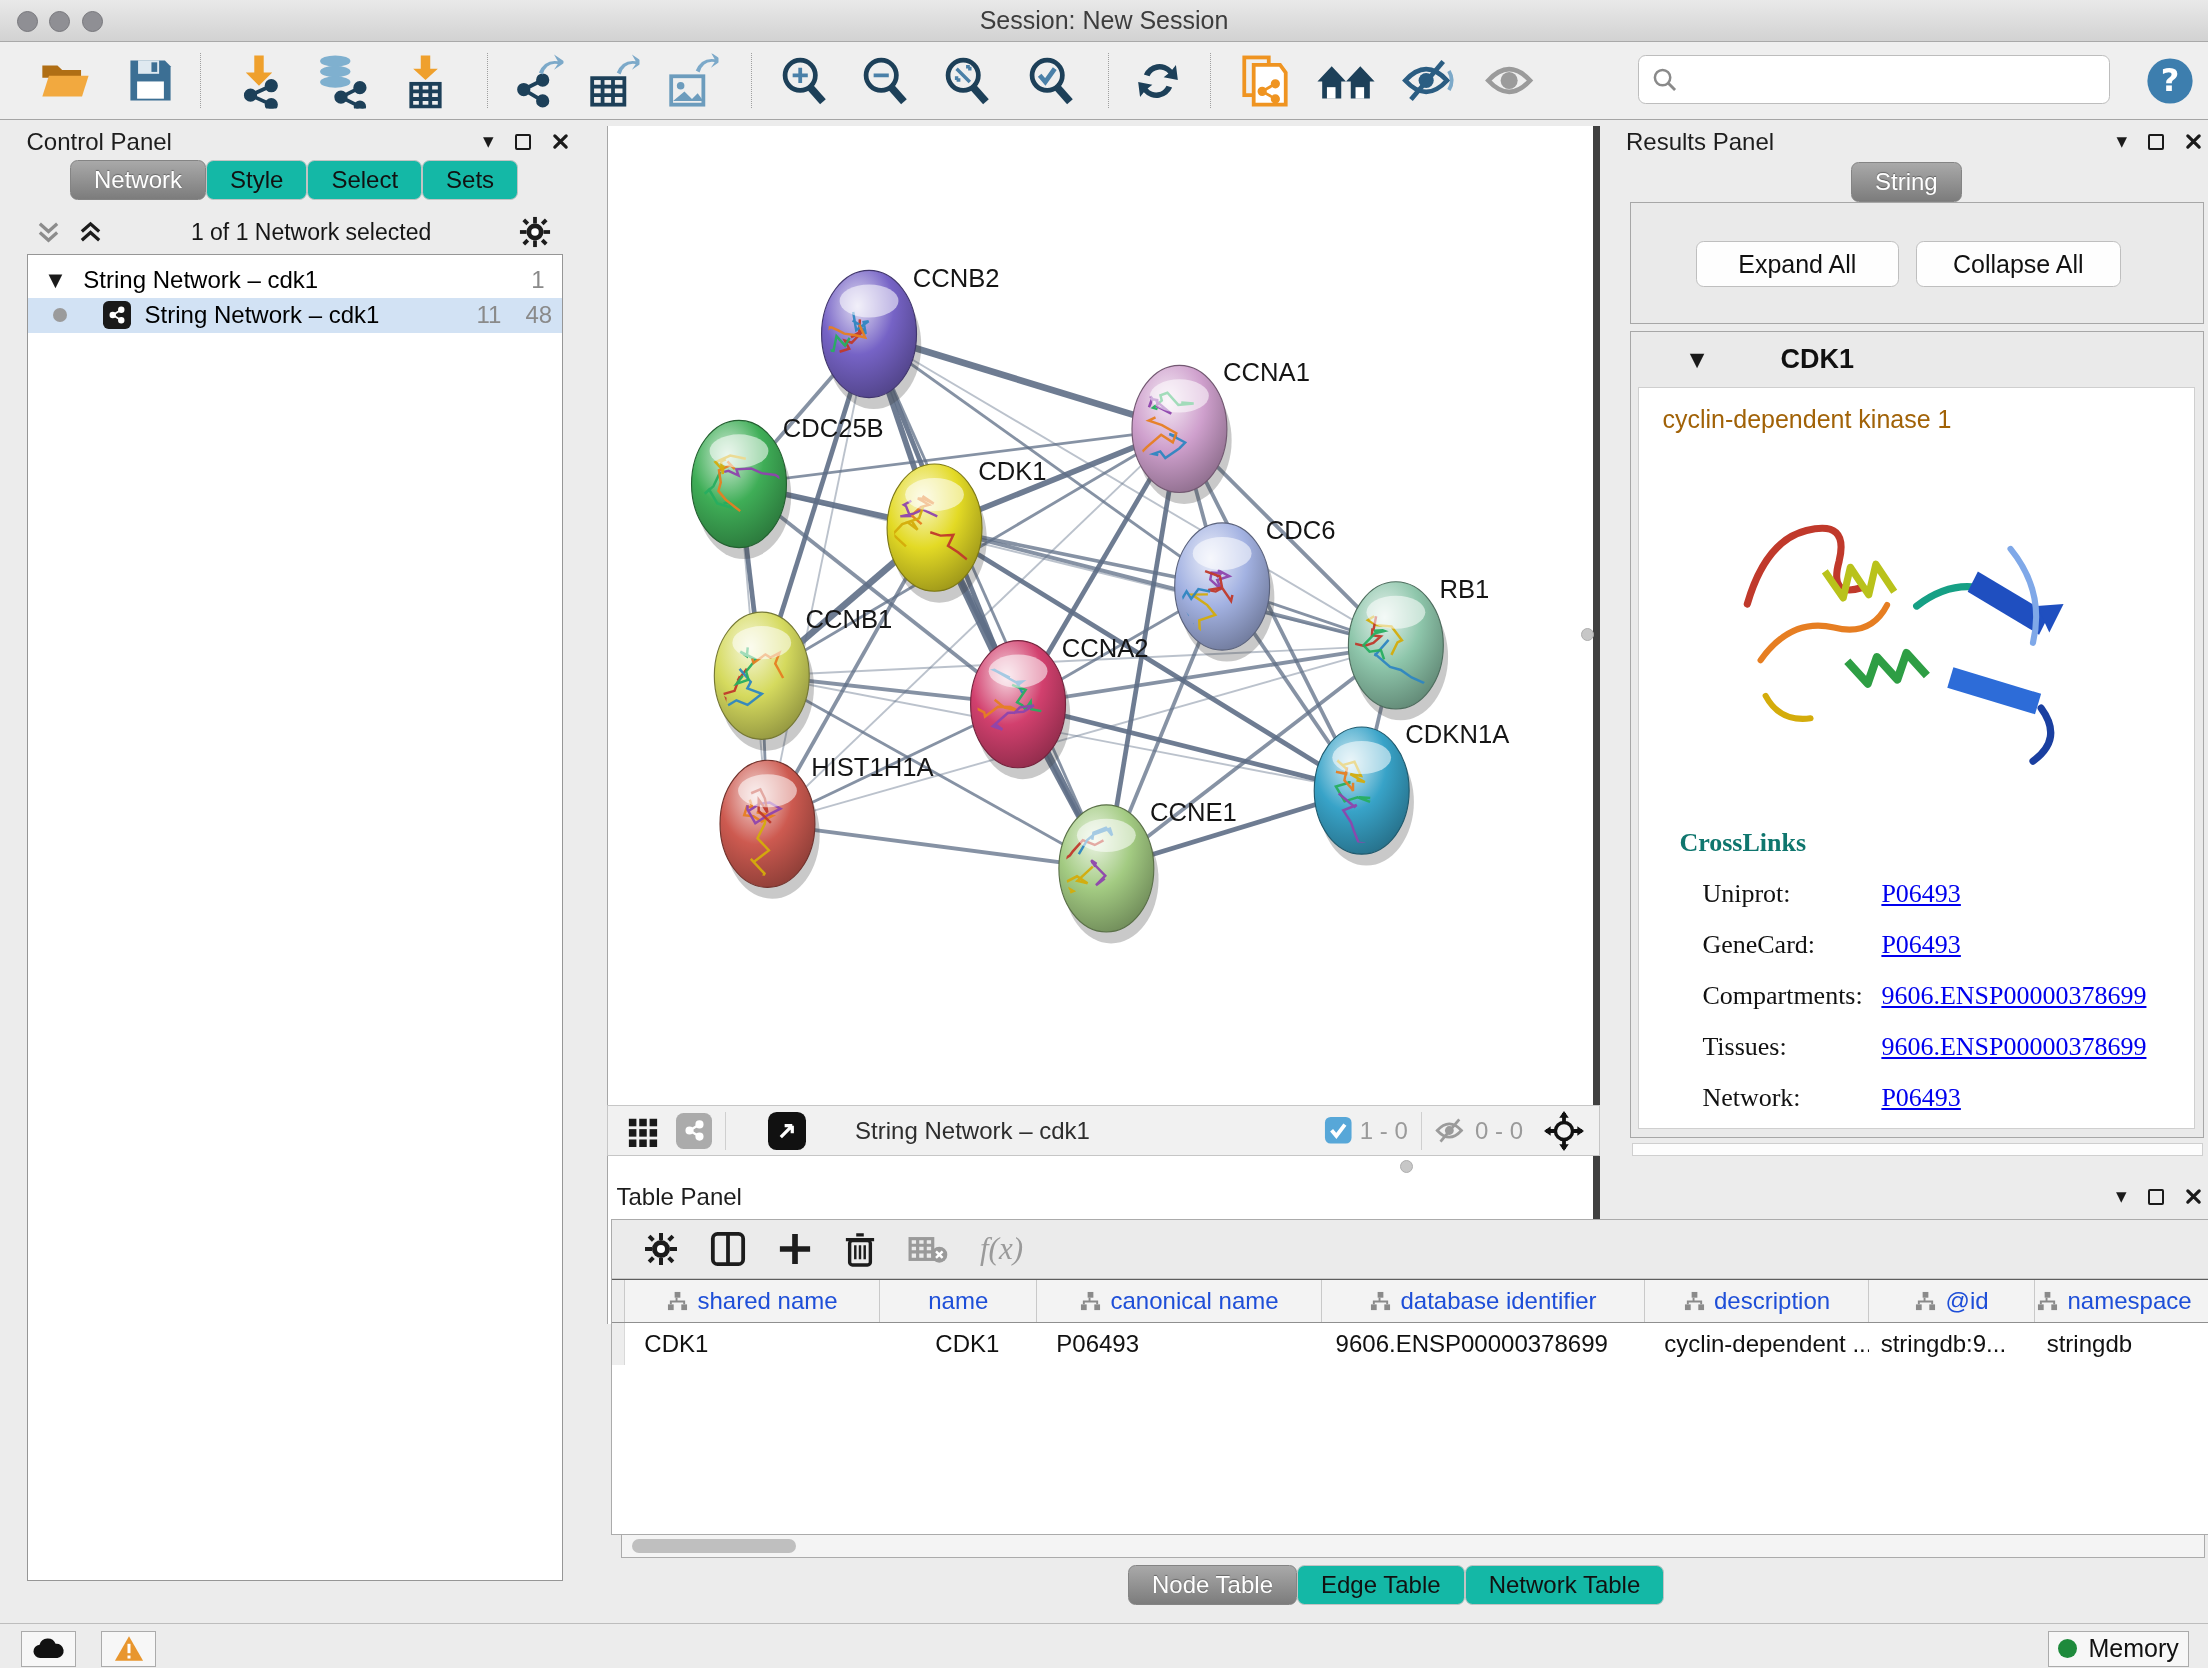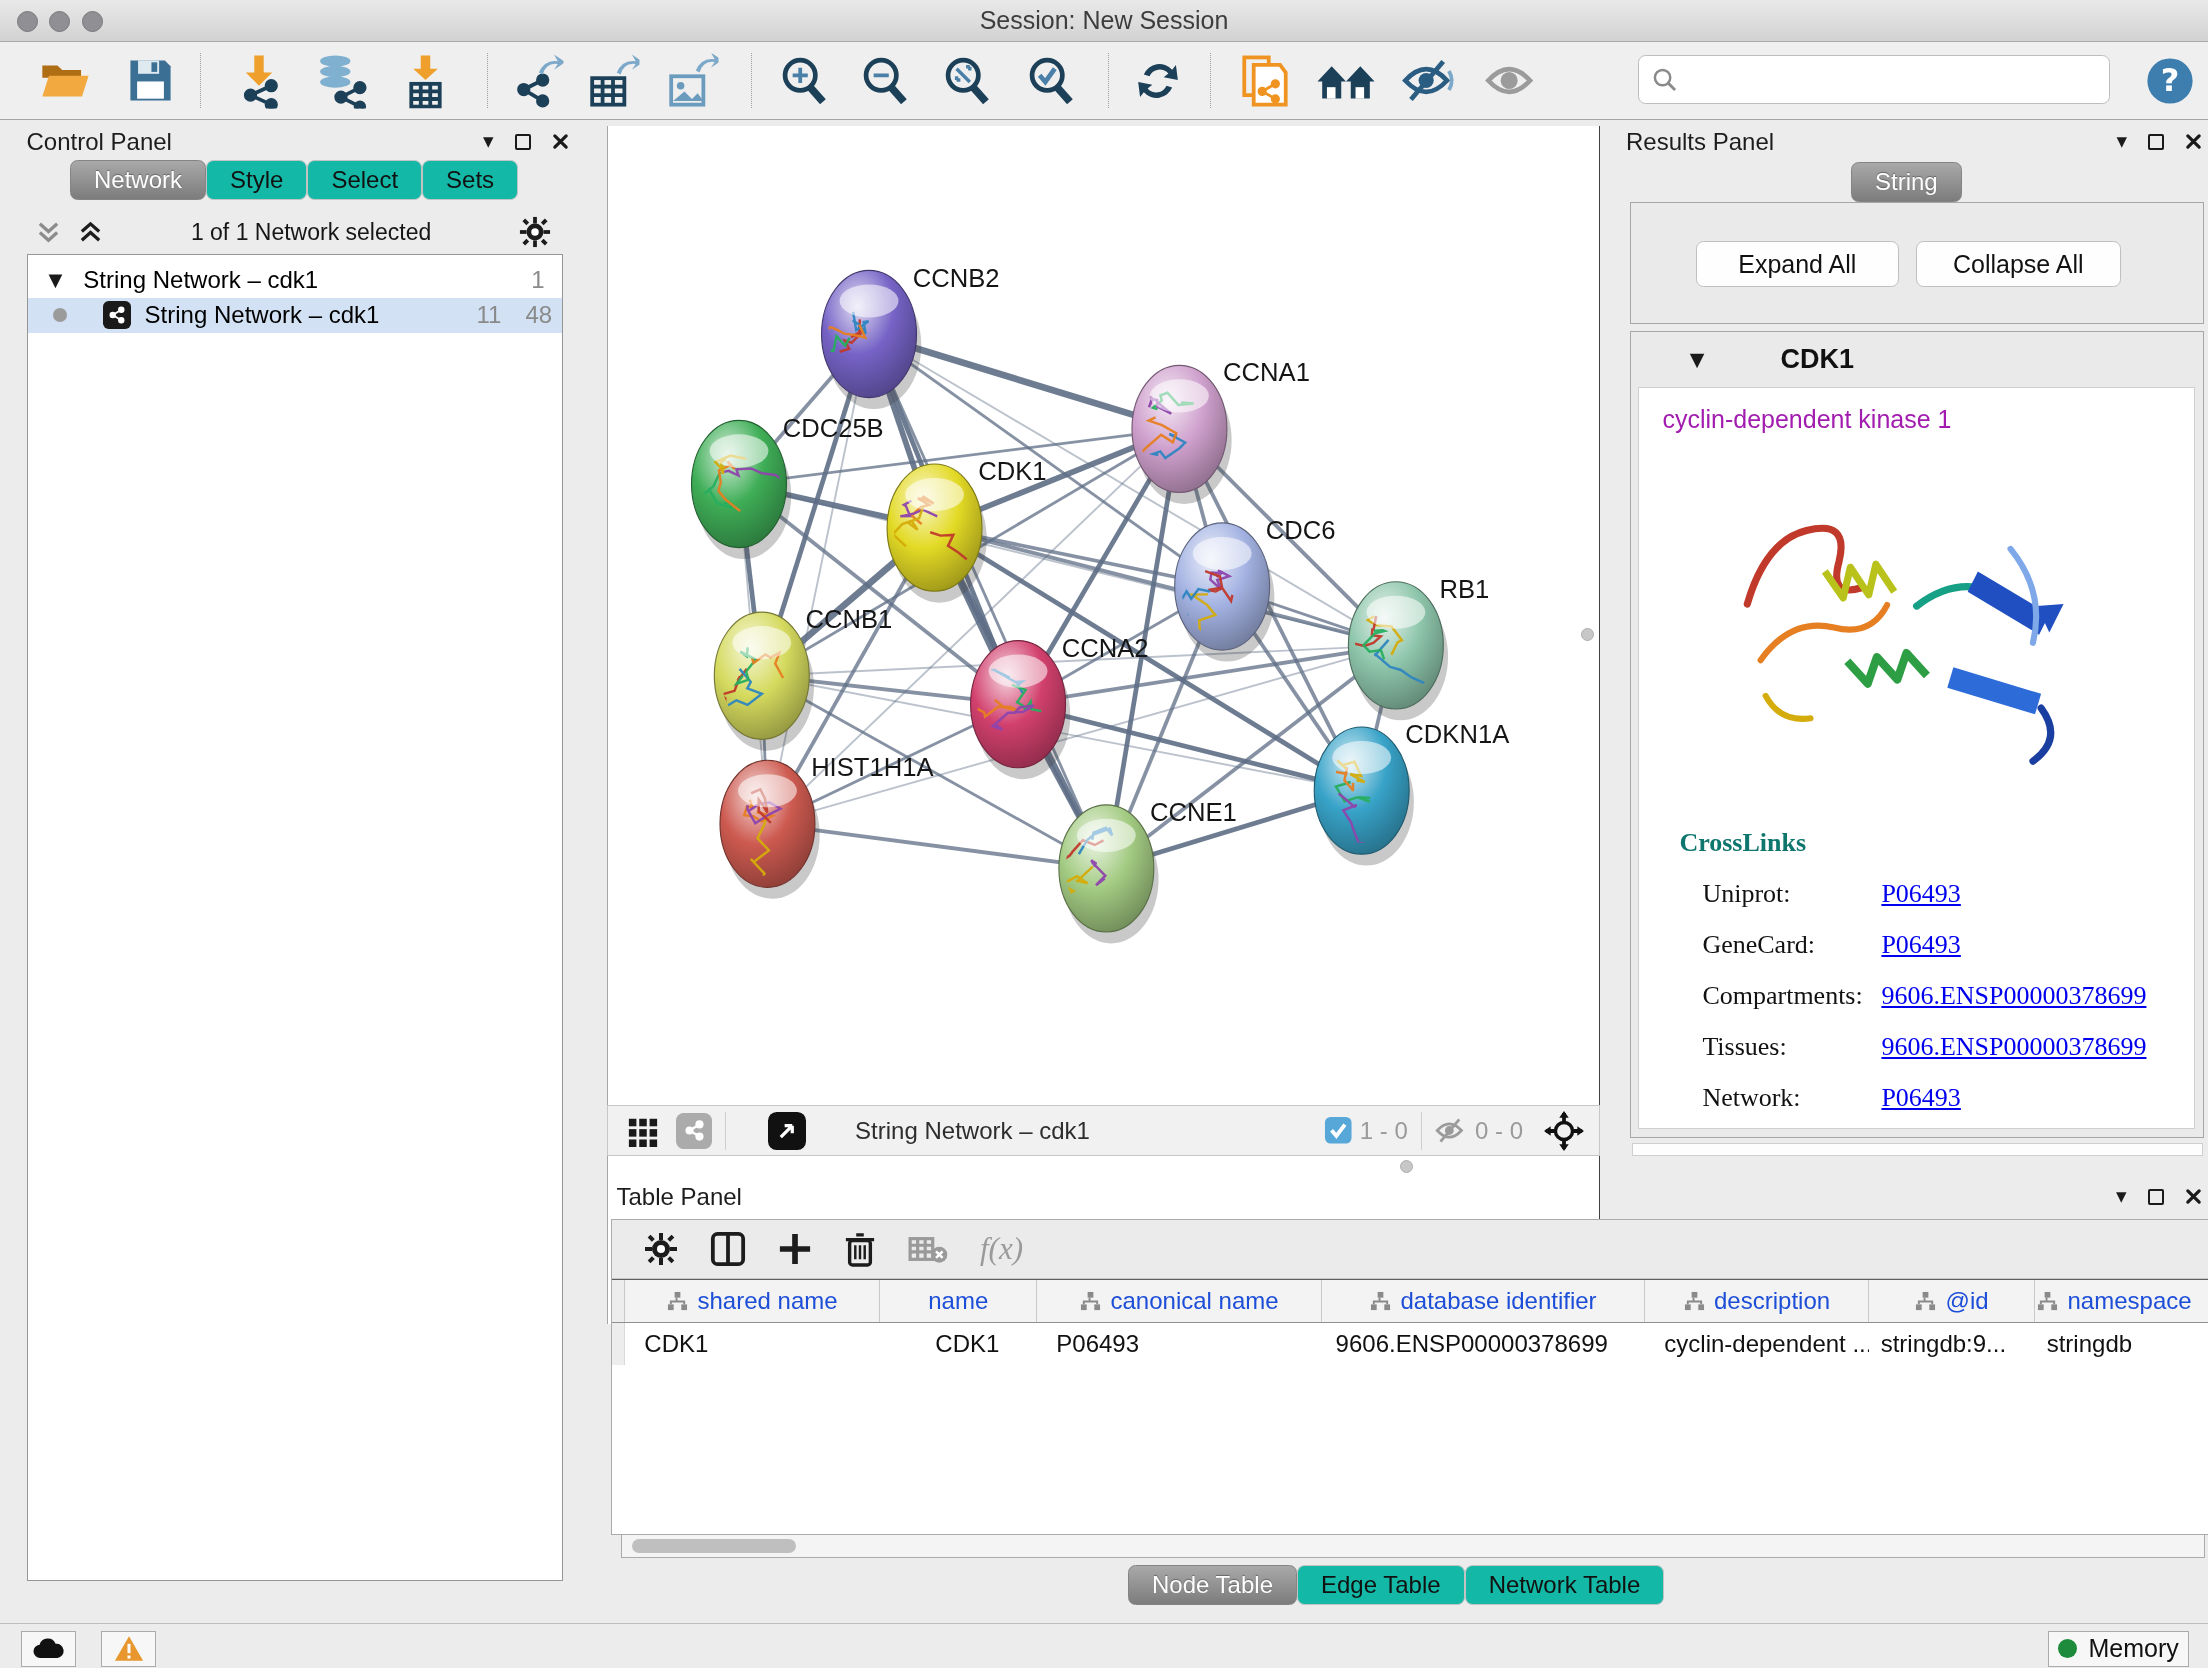--- a/index.html
+++ b/index.html
@@ -44,21 +44,21 @@
   #control-panel { left:17px; top:120px; width:552px; height:1503px; }
   #cp-tree-box { position:absolute; left:9.5px; top:134px; width:536px; height:1327px;
     background:#fff; border:1px solid #969696; }
   .tree-row { position:relative; height:35px; display:flex; align-items:center; font-size:24px; }
   .count { color:#8a8a8a; font-size:24px; }
   .share-badge { width:28.5px; height:28.5px; background:#1a1a1a; border-radius:5.7px;
     display:flex; align-items:center; justify-content:center; }
 
   
   #net-canvas { left:607px; top:126px; width:993px; height:1198px; background:#fff;
-    border-left:1px solid #a6a6a6; border-right:1px solid #404040; }
+    border-left:1px solid #a6a6a6; border-right:7px solid #404040; }
   #net-statusbar { left:607px; top:1105px; width:993px; height:51px; background:#f1f1f1;
     border:1px solid #c6c6c6; display:flex; align-items:center; }
   .vsep { width:1px; height:38px; background:#cfcfcf; margin:0 13.3px; }
   #net-title { font-size:24px; color:#2e2e2e; }
   .badge-txt { font-size:24px; color:#9a9a9a; margin-left:7.6px; }
 
   
   #results-panel { left:1626px; top:120px; width:582px; height:1037px; }
   .rp-box { position:absolute; left:3.8px; width:574px; background:#eaeaea;
     border:1px solid #a7a7a7; }
@@ -686,21 +686,21 @@
   <div class="rp-box" style="top:82px; height:122px;">
     <span class="btn" style="position:absolute; left:65px; top:38px; width:203px; height:46px;">Expand All</span>
     <span class="btn" style="position:absolute; left:285px; top:38px; width:205px; height:46px;">Collapse All</span>
   </div>
   <div class="rp-box" style="top:211px; height:807px;">
     <div style="height:55px; display:flex; align-items:center;">
       <span class="glyph-tri" style="margin-left:59px; font-size:19px;">▼</span>
       <span style="margin-left:76px; font-size:27px; font-weight:bold; color:#111;">CDK1</span>
     </div>
     <div style="position:absolute; left:7.6px; top:55px; right:7.6px; bottom:7.6px; background:#fff; border:1px solid #cfcfcf; padding:17px 0 0 23px;">
-      <span style="font-size:25px; color:#a21caf;">cyclin-dependent kinase 1</span>
+      <span style="font-size:25px; color:#a16207;">cyclin-dependent kinase 1</span>
       <svg width="409" height="352" viewBox="0 0 400 345" style="display:block; margin:17px 0 0 42px;">
         <path d="M42 150 q18-62 58-72 q42-11 32 30 q-10 36 22 26" fill="none" stroke="#c0392b" stroke-width="7" stroke-linecap="round"></path>
         <path d="M55 205 q30-42 72-32 q36 9 52-22" fill="none" stroke="#e67e22" stroke-width="6" stroke-linecap="round"></path>
         <path d="M118 118 l18 26 l7-30 l18 27 l7-30 l18 27" fill="none" stroke="#b9c21b" stroke-width="7" stroke-linejoin="round"></path>
         <path d="M140 206 l20 22 l9-26 l20 22 l9-26 l20 22" fill="none" stroke="#2e9e44" stroke-width="8" stroke-linejoin="round"></path>
         <path d="M208 152 q42-32 84-10" fill="none" stroke="#16a085" stroke-width="7" stroke-linecap="round"></path>
         <polygon points="268,118 338,160 328,180 258,138" fill="#1f4fc0"></polygon>
         <polygon points="352,150 338,178 326,152" fill="#1f4fc0"></polygon>
         <polygon points="244,212 330,238 324,258 238,232" fill="#2d6cd8"></polygon>
         <path d="M300 96 q34 42 22 92" fill="none" stroke="#7fa8e8" stroke-width="6" stroke-linecap="round"></path>

